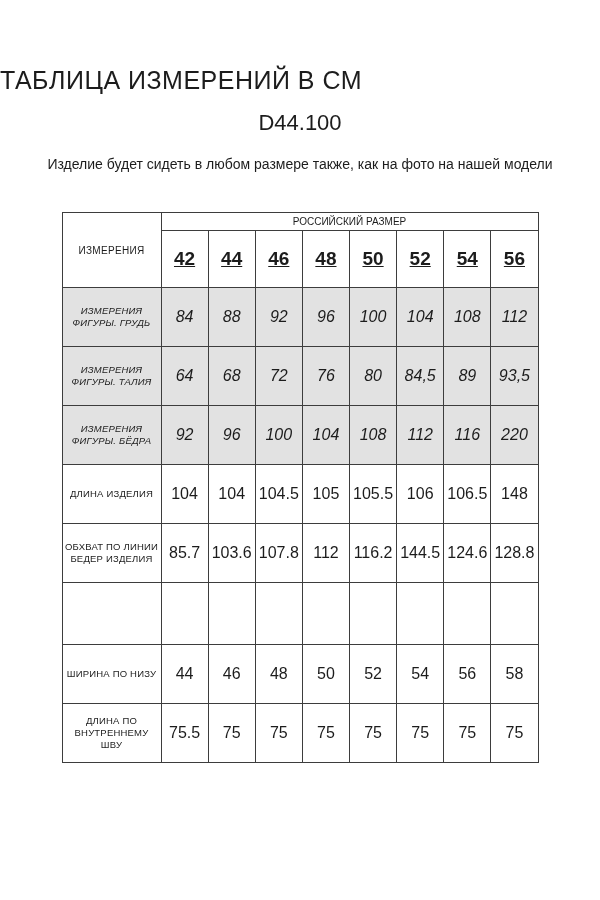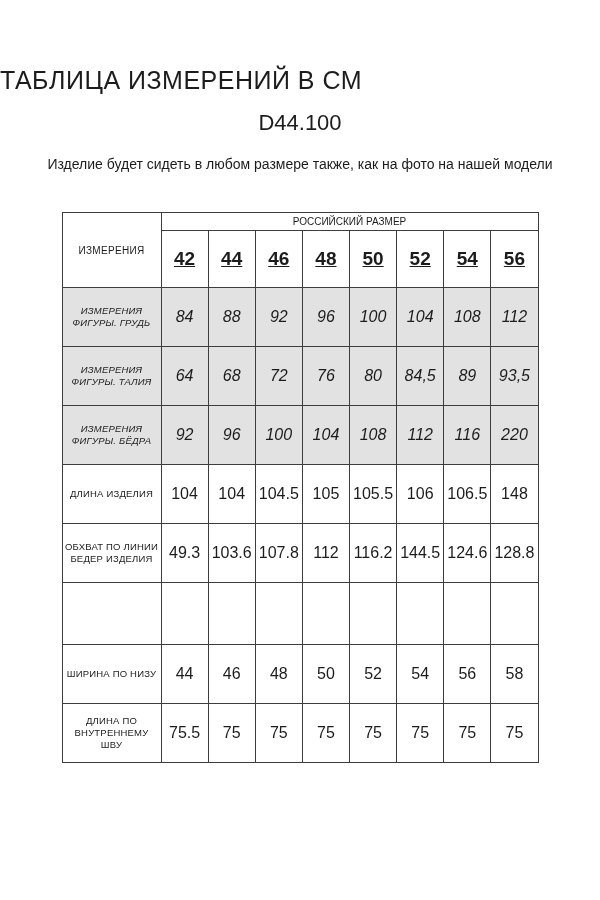--- a/index.html
+++ b/index.html
@@ -139,21 +139,21 @@
       <td class="value">104.5</td>
       <td class="value">105</td>
       <td class="value">105.5</td>
       <td class="value">106</td>
       <td class="value">106.5</td>
       <td class="value">148</td>
     </tr>
 
     <tr class="data-row">
       <th class="row-label">ОБХВАТ ПО ЛИНИИ БЕДЕР ИЗДЕЛИЯ</th>
-      <td class="value">49.3</td>
+      <td class="value">85.7</td>
       <td class="value">103.6</td>
       <td class="value">107.8</td>
       <td class="value">112</td>
       <td class="value">116.2</td>
       <td class="value">144.5</td>
       <td class="value">124.6</td>
       <td class="value">128.8</td>
     </tr>
 
     <tr class="data-row empty-row">

